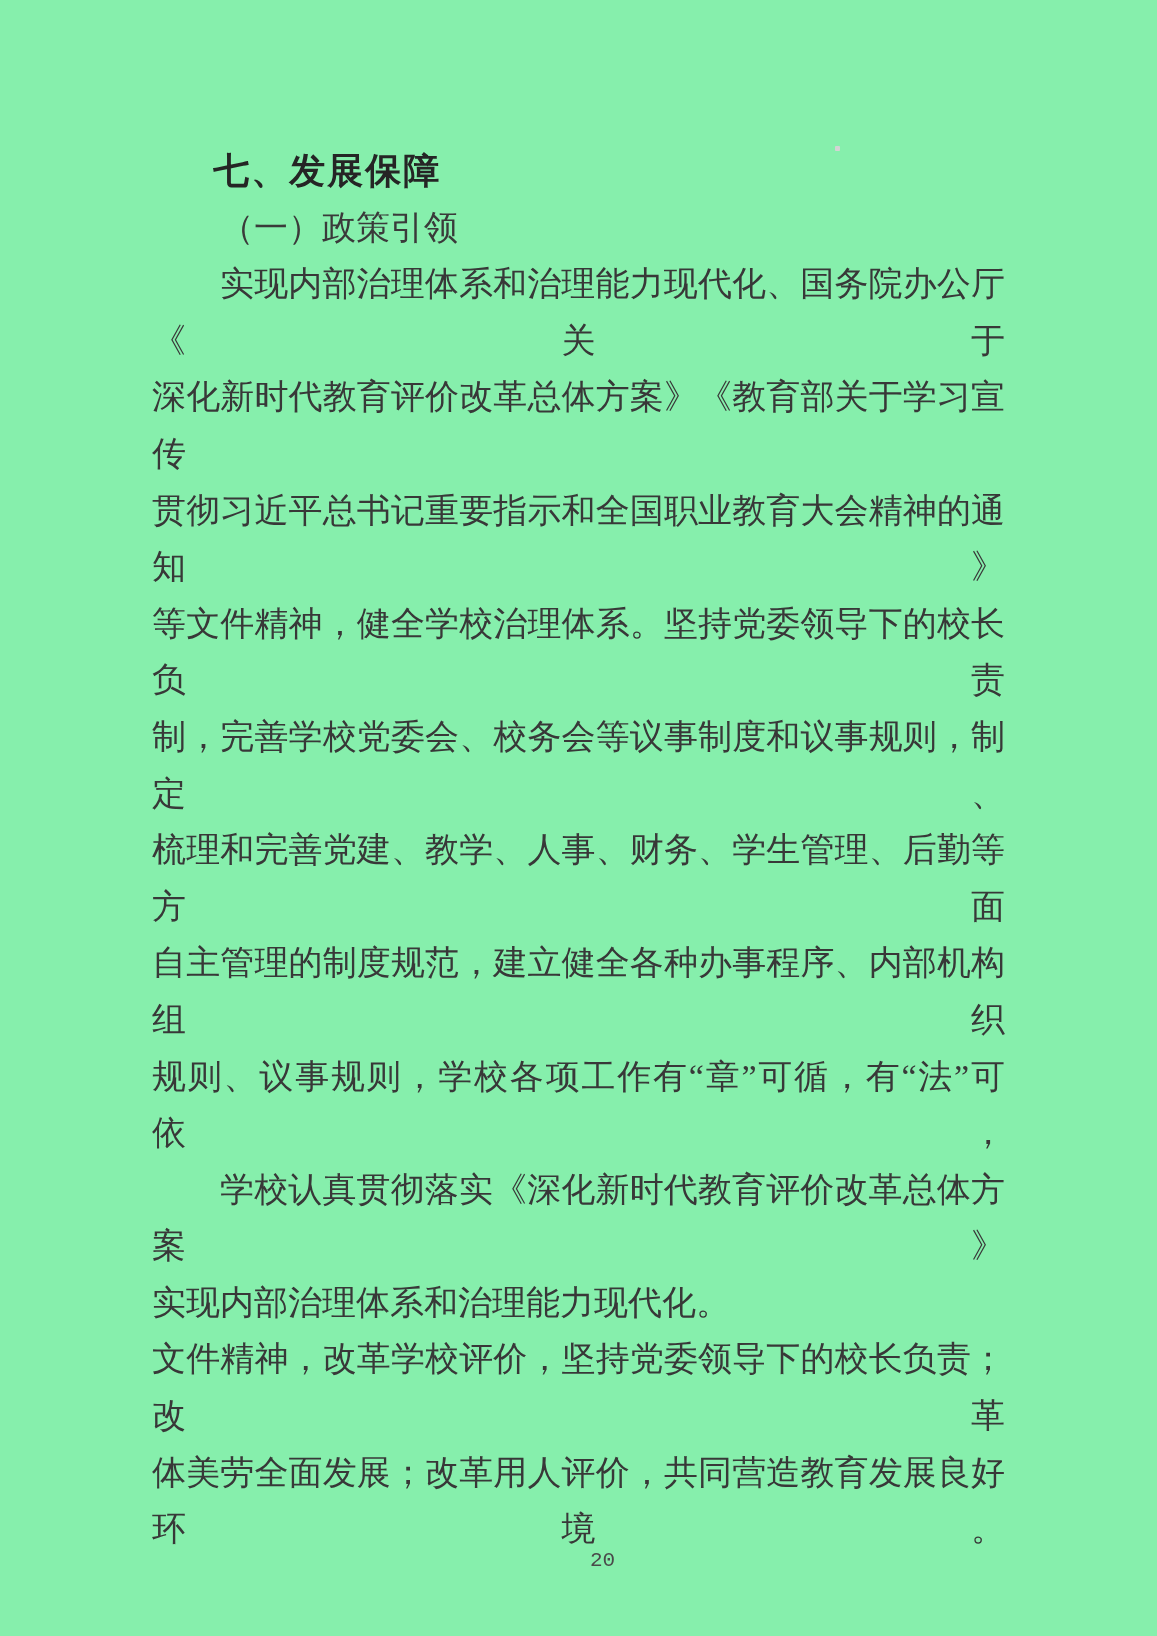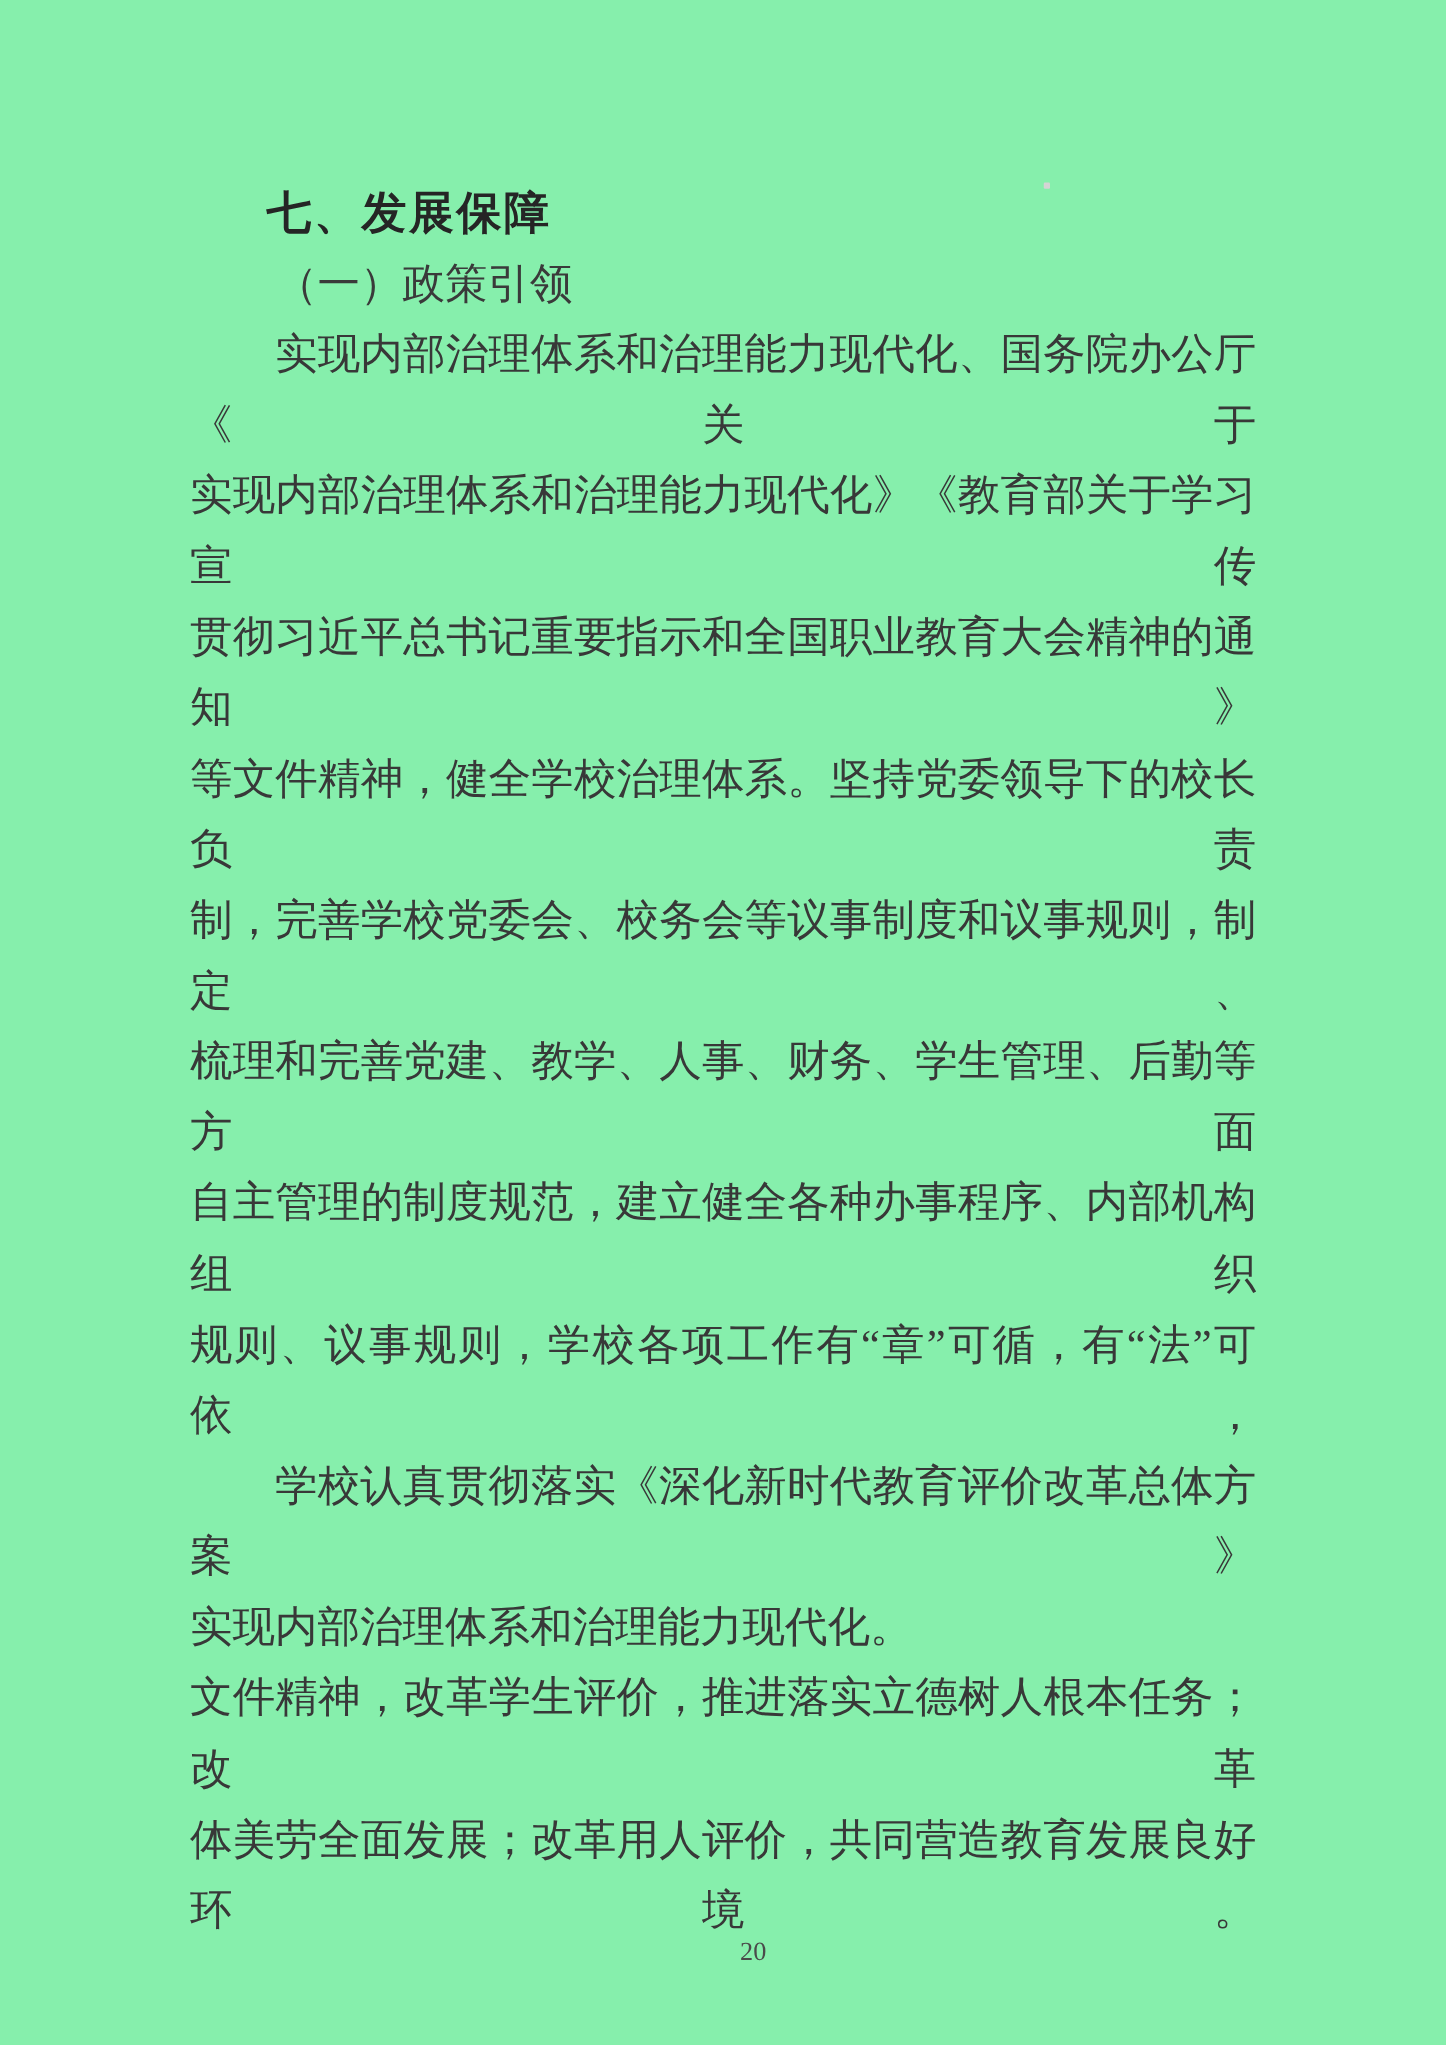--- a/index.html
+++ b/index.html
@@ -50,21 +50,21 @@
   .line.indent {
     text-indent: 2em;
   }
   .page-number {
     position: absolute;
     top: 1549px;
     left: 0;
     right: 0;
     padding-left: 48px;
     text-align: center;
-    font-family: Liberation Serif, serif;
+    font-family: Liberation Mono, monospace;
     font-size: 21px;
     color: #4a4a4a;
   }
   .scan-artifact {
     position: absolute;
     left: 835px;
     top: 146px;
     width: 5px;
     height: 5px;
     background: #d4d4d4;
@@ -75,27 +75,27 @@
 <body>
 
 <div class="page">
   <span class="scan-artifact"></span>
 
   <div class="doc-body">
     <div class="doc-title">七、发展保障</div>
 
   <div class="section-heading">（一）政策引领</div>
       <div class="line indent">实现内部治理体系和治理能力现代化、国务院办公厅《关于</div>
-      <div class="line">实现内部治理体系和治理能力现代化》《教育部关于学习宣传</div>
+      <div class="line">深化新时代教育评价改革总体方案》《教育部关于学习宣传</div>
       <div class="line">贯彻习近平总书记重要指示和全国职业教育大会精神的通知》</div>
       <div class="line">等文件精神，健全学校治理体系。坚持党委领导下的校长负责</div>
       <div class="line">制，完善学校党委会、校务会等议事制度和议事规则，制定、</div>
       <div class="line">梳理和完善党建、教学、人事、财务、学生管理、后勤等方面</div>
       <div class="line">自主管理的制度规范，建立健全各种办事程序、内部机构组织</div>
       <div class="line">规则、议事规则，学校各项工作有“章”可循，有“法”可依，</div>
       <div class="line indent">学校认真贯彻落实《深化新时代教育评价改革总体方案》</div>
       <div class="line no-fill">实现内部治理体系和治理能力现代化。</div>
-      <div class="line">文件精神，改革学生评价，推进落实立德树人根本任务；改革</div>
+      <div class="line">文件精神，改革学校评价，坚持党委领导下的校长负责；改革</div>
       <div class="line">体美劳全面发展；改革用人评价，共同营造教育发展良好环境。</div>
     </div>
 
   <div class="page-number">20</div>
 </div>
 
 </body></html>

